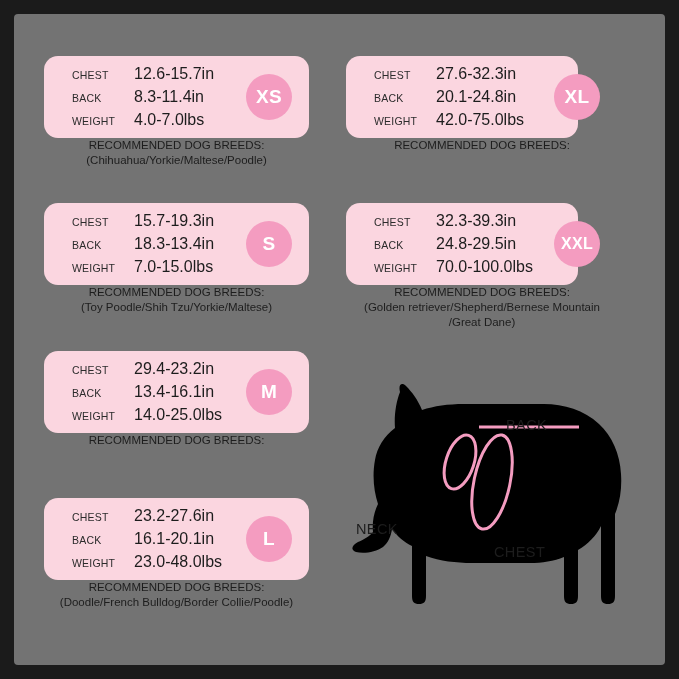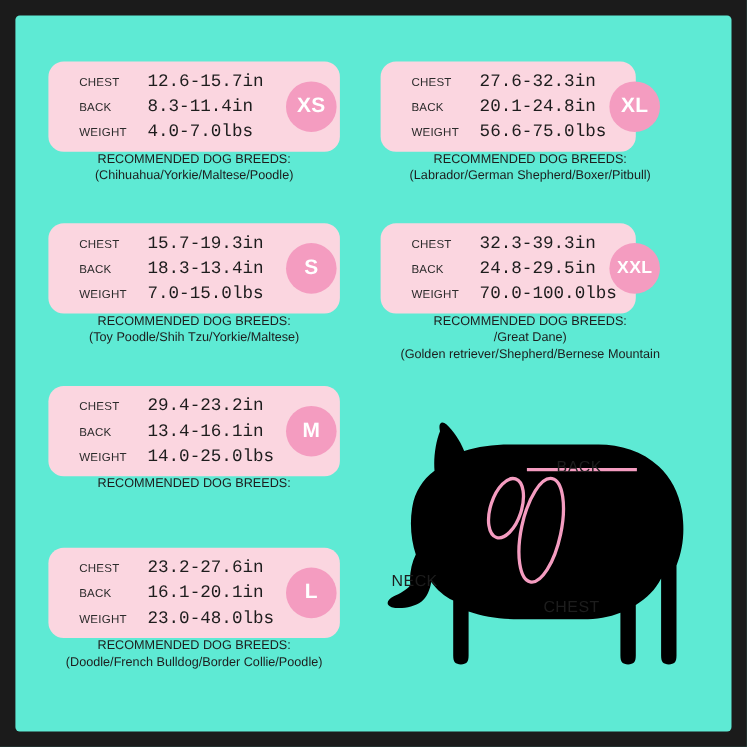--- a/index.html
+++ b/index.html
@@ -13,21 +13,21 @@
     background: #1b1b1b;
     font-family: "Liberation Sans", sans-serif;
     overflow: hidden;
   }
   .page {
     position: absolute;
     left: 14px;
     top: 14px;
     width: 651px;
     height: 651px;
-    background: #5eead4;
+    background: #737373;
     border-radius: 4px;
   }
   .chart {
     position: relative;
     width: 100%;
     height: 100%;
   }
 
   
   .card {
@@ -52,25 +52,25 @@
   .row .lbl {
     width: 62px;
     font-size: 10.5px;
     color: #2b2b2b;
     letter-spacing: 0.2px;
     font-family: "Liberation Sans", sans-serif;
   }
   .row .val {
     font-size: 16px;
     color: #1d1d1d;
-    font-family: Liberation Mono, monospace;
+    font-family: Liberation Sans, sans-serif;
   }
   .badge {
     position: absolute;
-    right: 3px;
+    right: 17px;
     top: 50%;
     transform: translateY(-50%);
     width: 46px;
     height: 46px;
     border-radius: 50%;
     background: #f49cc0;
     color: #ffffff;
     display: flex;
     align-items: center;
     justify-content: center;
@@ -220,28 +220,27 @@
           <div class="row">
             <span class="lbl">CHEST</span>
             <span class="val">27.6-32.3in</span>
           </div>
           <div class="row">
             <span class="lbl">BACK</span>
             <span class="val">20.1-24.8in</span>
           </div>
           <div class="row">
             <span class="lbl">WEIGHT</span>
-            <span class="val">56.6-75.0lbs</span>
+            <span class="val">42.0-75.0lbs</span>
           </div>
         </div>
         <div class="badge">XL</div>
       </div>
       <div class="breeds">
         <div>RECOMMENDED DOG BREEDS:</div>
-        <div>(Labrador/German Shepherd/Boxer/Pitbull)</div>
       </div>
     </div>
 
     <div class="card right" style="left:332px; top:189px;">
       <div class="panel">
         <div class="rows">
           <div class="row">
             <span class="lbl">CHEST</span>
             <span class="val">32.3-39.3in</span>
           </div>
@@ -251,22 +250,22 @@
           </div>
           <div class="row">
             <span class="lbl">WEIGHT</span>
             <span class="val">70.0-100.0lbs</span>
           </div>
         </div>
         <div class="badge sm-text">XXL</div>
       </div>
       <div class="breeds">
         <div>RECOMMENDED DOG BREEDS:</div>
+        <div>(Golden retriever/Shepherd/Bernese Mountain</div>
         <div>/Great Dane)</div>
-        <div>(Golden retriever/Shepherd/Bernese Mountain</div>
       </div>
     </div>
 
     <div class="dogwrap">
       <svg width="310" height="270" viewBox="0 0 310 270">
         <path fill="#000000" d="M56 28 C52 38 50 52 51 64 C40 72 33 84 31 96 C28 112 30 128 34 140
           C30 148 28 158 29 168 C26 172 19 176 14 178 C8 181 6 186 12 188 C20 190 32 188 39 183
           C44 179 47 172 48 165 C53 172 60 178 68 182 L68 232 C68 238 70 240 75 240 C80 240 82 238 82 232
           L82 192 C96 197 112 199 128 199 L186 199 C198 199 210 197 220 193 L220 232 C220 238 222 240 227 240
           C232 240 234 238 234 232 L234 186 C244 180 252 172 257 162 L257 232 C257 238 259 240 264 240

